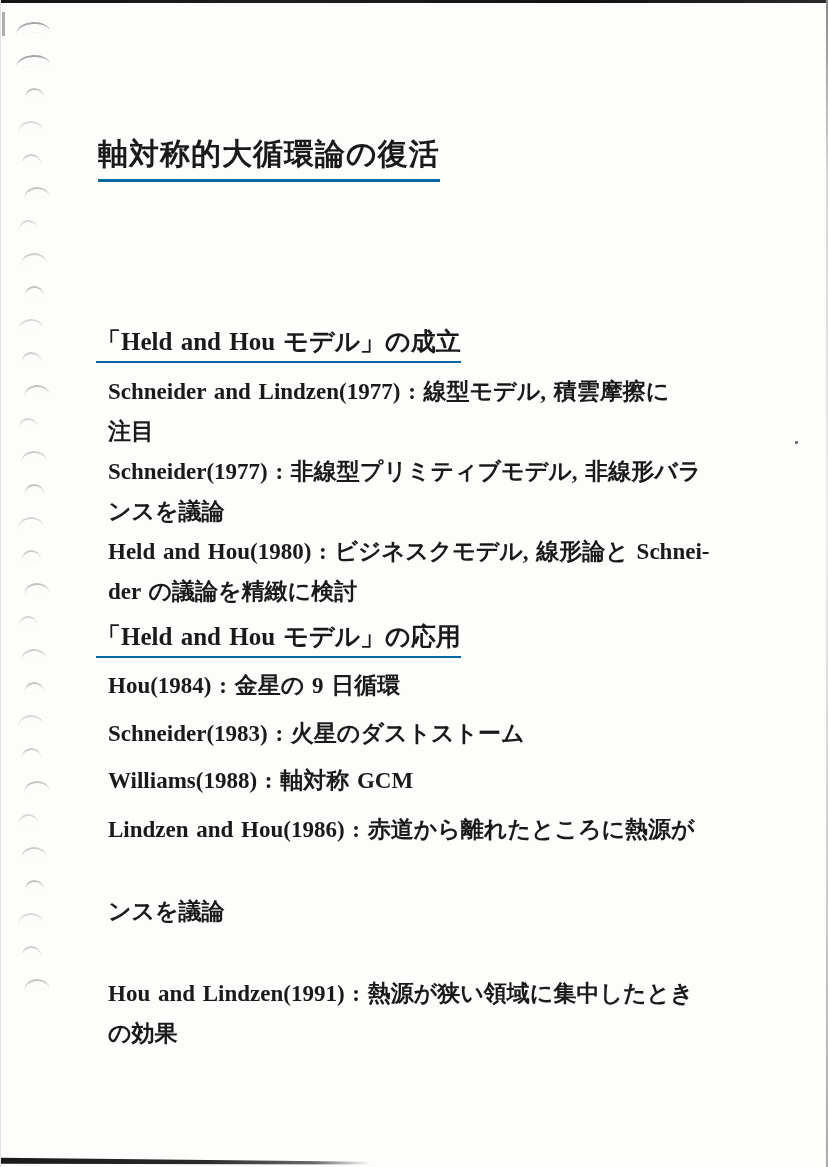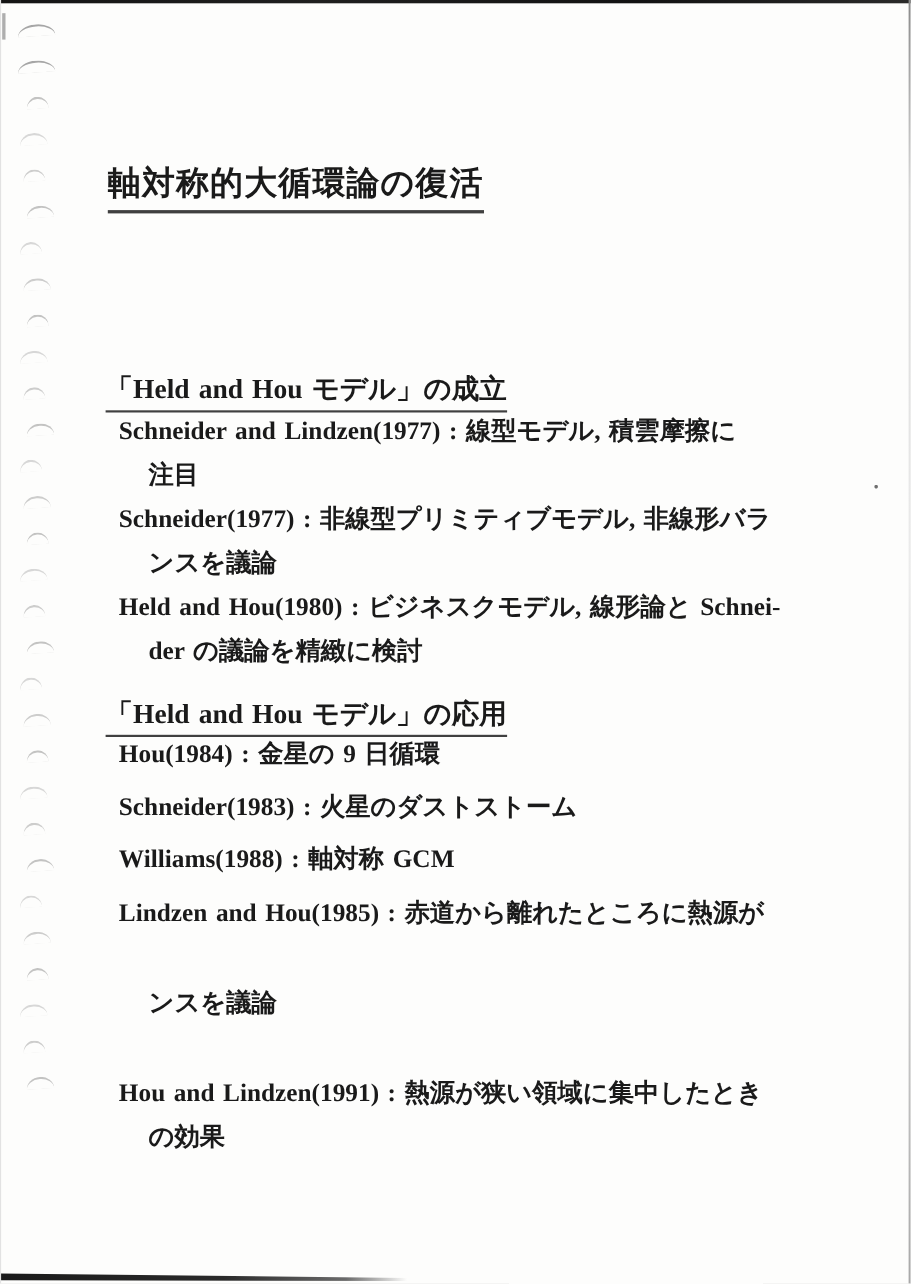--- a/index.html
+++ b/index.html
@@ -43,38 +43,37 @@
     transform:rotate(-4deg);
   }
   
   .abs{position:absolute;white-space:nowrap;}
   .page-title{
     left:98px;top:134px;
     font-size:30px;letter-spacing:1px;
   }
   .underline{
     display:inline-block;
-    border-bottom:3px solid #404040;
+    border-bottom:3px solid #0369a1;
     padding-bottom:4px;
-    margin-top:12px;
   }
   .intro{
     left:99px;top:214px;
     font-size:24px;line-height:38px;word-spacing:3px;
   }
   .sec-heading{
     left:96px;
     font-size:25px;word-spacing:2px;
   }
   .sec-heading .underline{border-bottom-width:2px;padding-bottom:3px;}
   .ref-item{
     left:108px;
     font-size:23px;line-height:40px;word-spacing:2px;
   }
-  .ref-item .cont{margin-left:27px;}
+  .ref-item .cont{}
 </style>
 </head>
 <body>
 
 <div class="page">
 
   <div class="top-scan-line"></div>
   <div class="bottom-scan-line"></div>
   <div class="right-scan-line"></div>
   <div class="left-scan-line"></div>
@@ -142,21 +141,21 @@
   <div class="abs ref-item" style="top:666px">
     <div>Hou(1984) : 金星の 9 日循環</div>
   </div>
   <div class="abs ref-item" style="top:714px">
     <div>Schneider(1983) : 火星のダストストーム</div>
   </div>
   <div class="abs ref-item" style="top:761px">
     <div>Williams(1988) : 軸対称 GCM</div>
   </div>
   <div class="abs ref-item" style="top:810px">
-    <div>Lindzen and Hou(1985) : 赤道から離れたところに熱源が</div>
+    <div>Lindzen and Hou(1986) : 赤道から離れたところに熱源が</div>
   </div>
   <div class="abs ref-item" style="top:892px">
     <div class="cont">ンスを議論</div>
   </div>
   <div class="abs ref-item" style="top:974px">
     <div>Hou and Lindzen(1991) : 熱源が狭い領域に集中したとき</div>
     <div class="cont">の効果</div>
   </div>
 
 </div>

